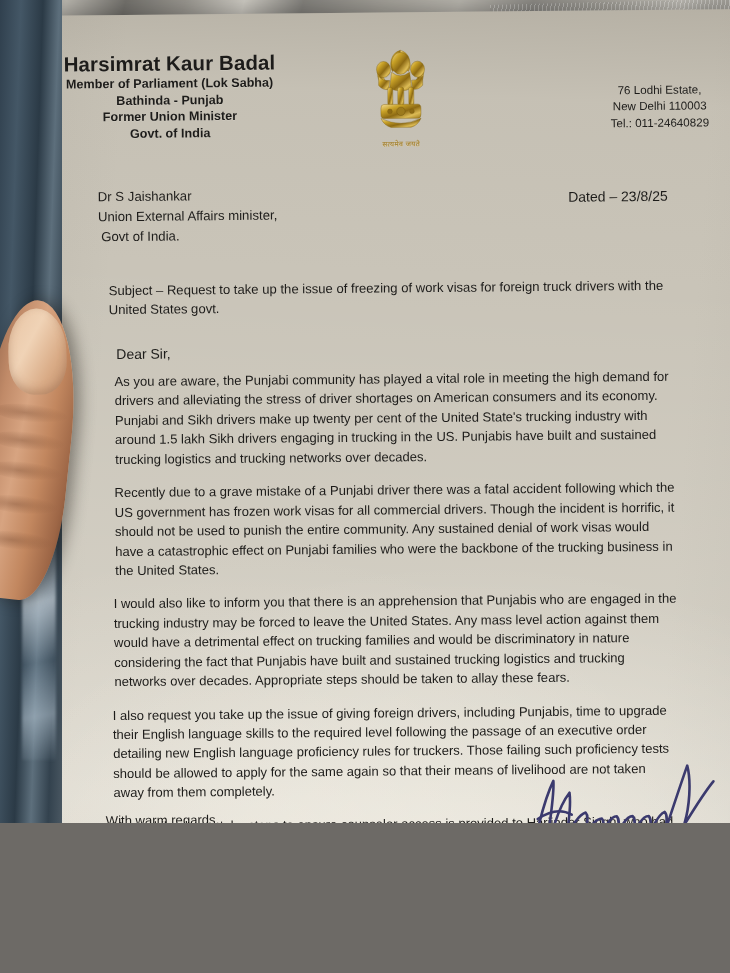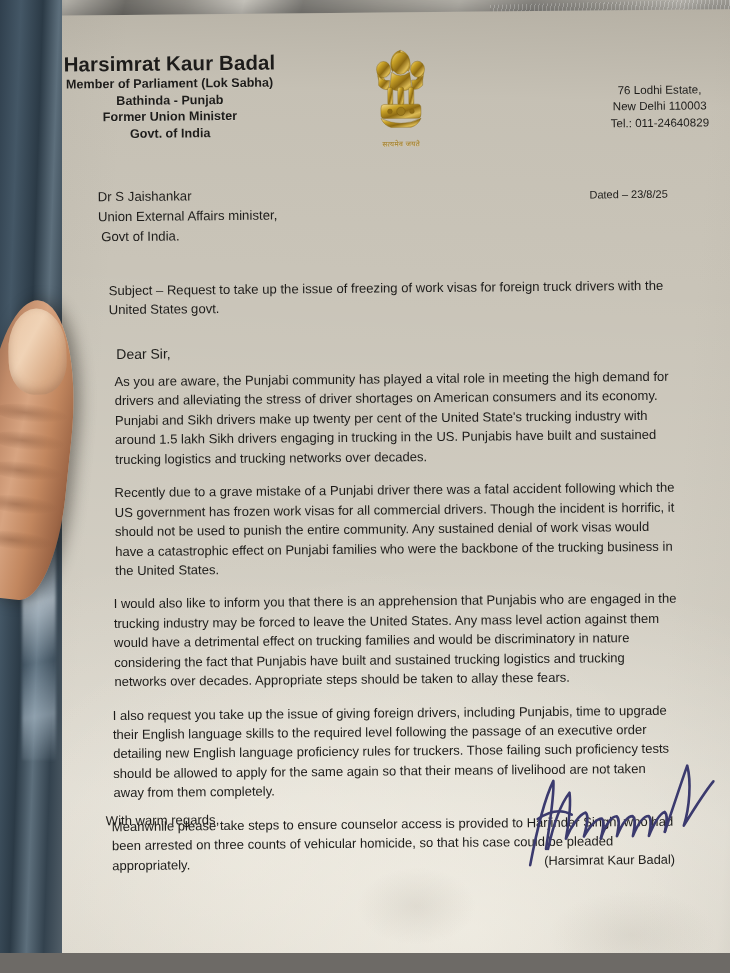--- a/index.html
+++ b/index.html
@@ -8,21 +8,21 @@
     width: 730px;
     height: 973px;
     overflow: hidden;
     background: #6d6a66;
     font-family: "Liberation Sans", sans-serif;
   }
 
   #photo {
     position: relative;
     width: 730px;
-    height: 953px;
+    height: 823px;
     overflow: hidden;
     background: #4e5459;
   }
 
   
   .sleeve-top {
     position: absolute;
     left: 0; top: 0;
     width: 730px; height: 46px;
     background:
@@ -189,21 +189,21 @@
     right: 22px; top: 42px;
     text-align: center;
     font-size: 11.6px;
     line-height: 1.42;
     font-weight: 400;
   }
 
   .dated {
     position: absolute;
     right: 64px; top: 148px;
-    font-size: 11px;
+    font-size: 14px;
   }
 
   
   .recipient {
     position: absolute;
     left: 78px; top: 172px;
     font-size: 13.2px;
     line-height: 1.52;
   }
   .recipient div:nth-child(3) { padding-left: 3px; }

